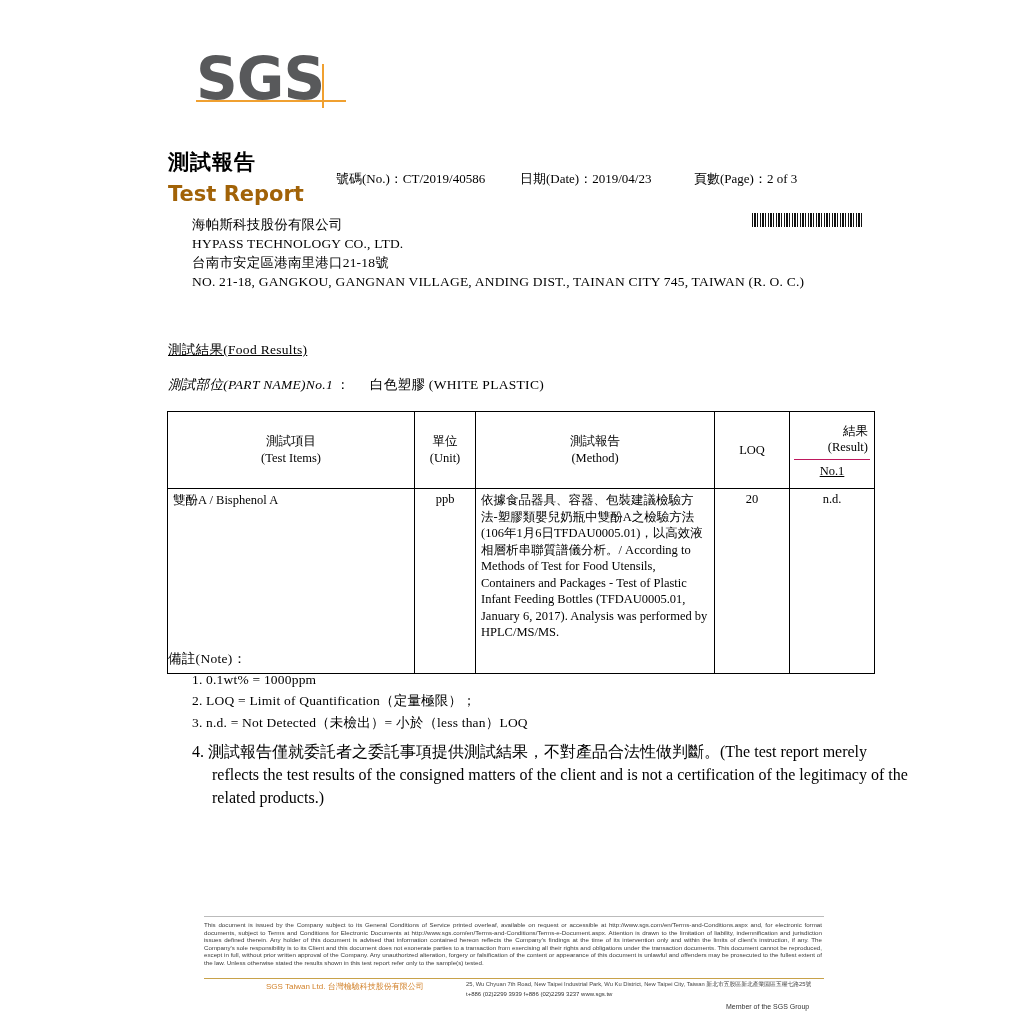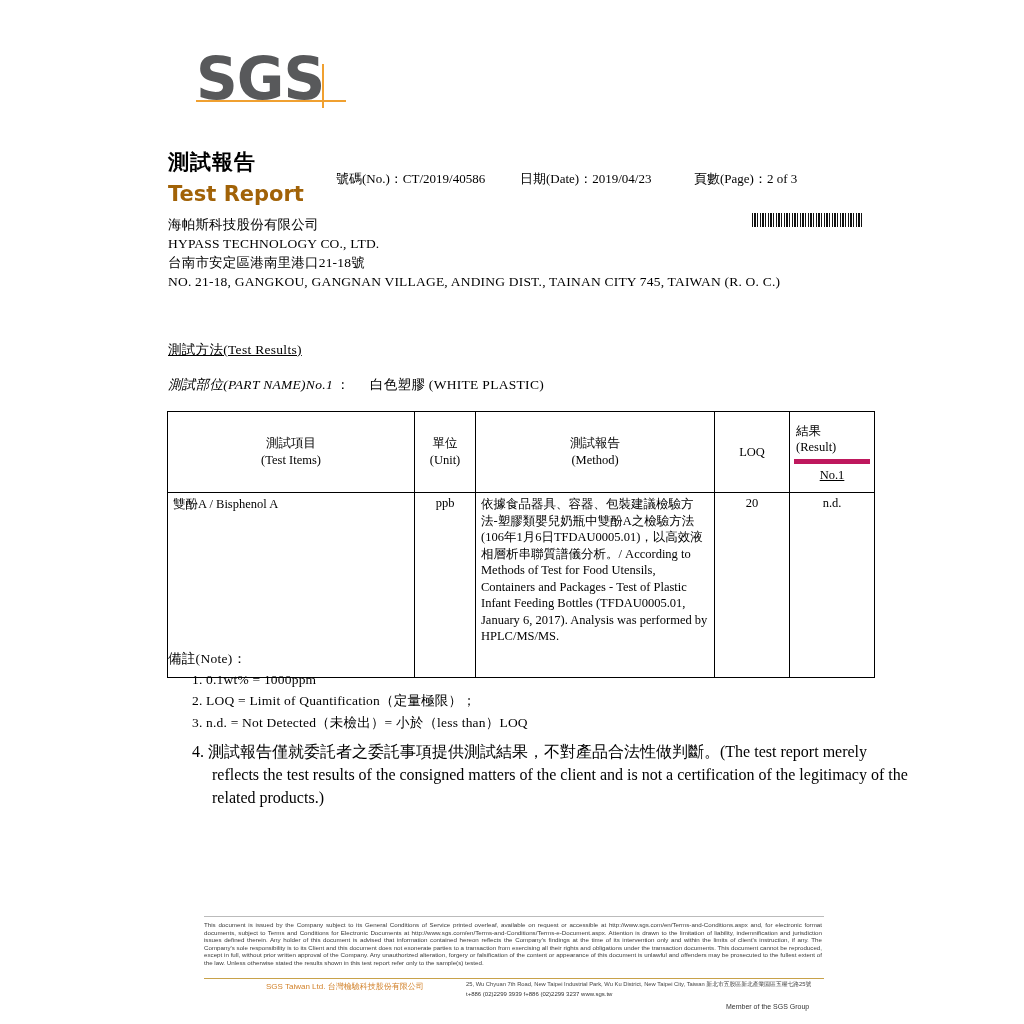--- a/index.html
+++ b/index.html
@@ -98,21 +98,21 @@
 
   
   .company {
     position: absolute;
     left: 168px;
     top: 215px;
     font-size: 13.5px;
     line-height: 19px;
     white-space: nowrap;
   }
-  .company div { letter-spacing: 0.2px; }
+  .company div { letter-spacing: 0.2px; margin-left: 24px; }
 
   
   .barcode {
     position: absolute;
     left: 752px;
     top: 213px;
     width: 112px;
     height: 14px;
     background: repeating-linear-gradient(
       to right,
@@ -185,24 +185,24 @@
   .c-result { width: 76px; }
 
   .th-sub {
     display: block;
   }
   .result-head-inner {
     padding: 0;
   }
   .result-head-top {
     display: block;
-    text-align: left;
+    text-align: right;
     padding: 5px 2px 4px;
     line-height: 16px;
-    border-bottom: 5px solid #be185d;
+    border-bottom: 1px solid #be185d;
   }
   .result-head-bot {
     display: block;
     padding: 3px 2px;
     line-height: 16px;
     text-decoration: underline;
   }
   td.center { text-align: center; }
   .method-cell { line-height: 16.5px; }
   .row-body td { height: 178px; }
@@ -314,21 +314,21 @@
 
   <div class="company">
     <div>海帕斯科技股份有限公司</div>
     <div>HYPASS TECHNOLOGY CO., LTD.</div>
     <div>台南市安定區港南里港口21-18號</div>
     <div>NO. 21-18, GANGKOU, GANGNAN VILLAGE, ANDING DIST., TAINAN CITY 745, TAIWAN (R. O. C.)</div>
   </div>
 
   <div class="barcode"></div>
 
-  <div class="results-head">測試方法(Test Results)</div>
+  <div class="results-head">測試結果(Food Results)</div>
   <div class="part-name">測試部位(PART NAME)No.1</div>
   <div class="part-colon">：</div>
   <div class="part-value">白色塑膠 (WHITE PLASTIC)</div>
 
   <table class="tbl">
     <thead>
       <tr>
         <th class="c-item">
           <span class="th-sub">測試項目</span>
           <span class="th-sub">(Test Items)</span>

